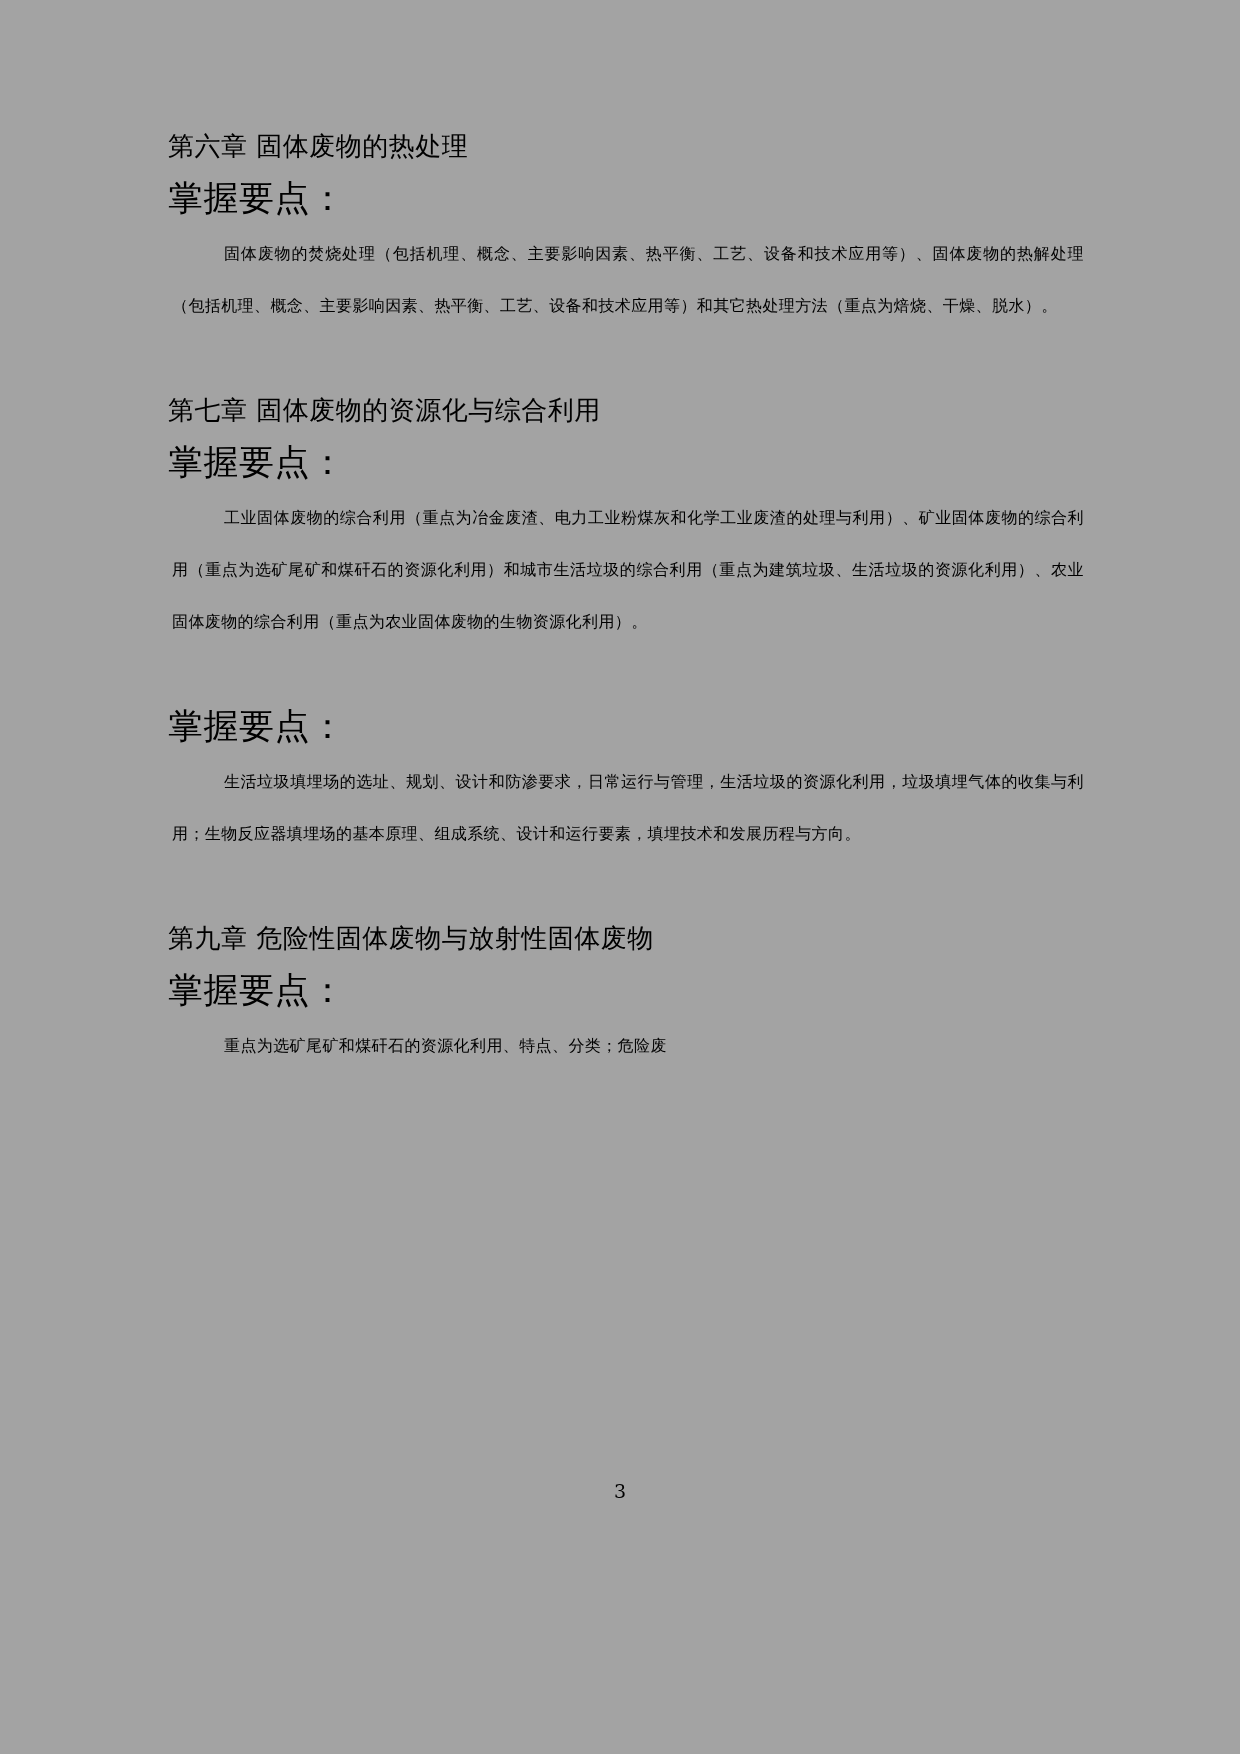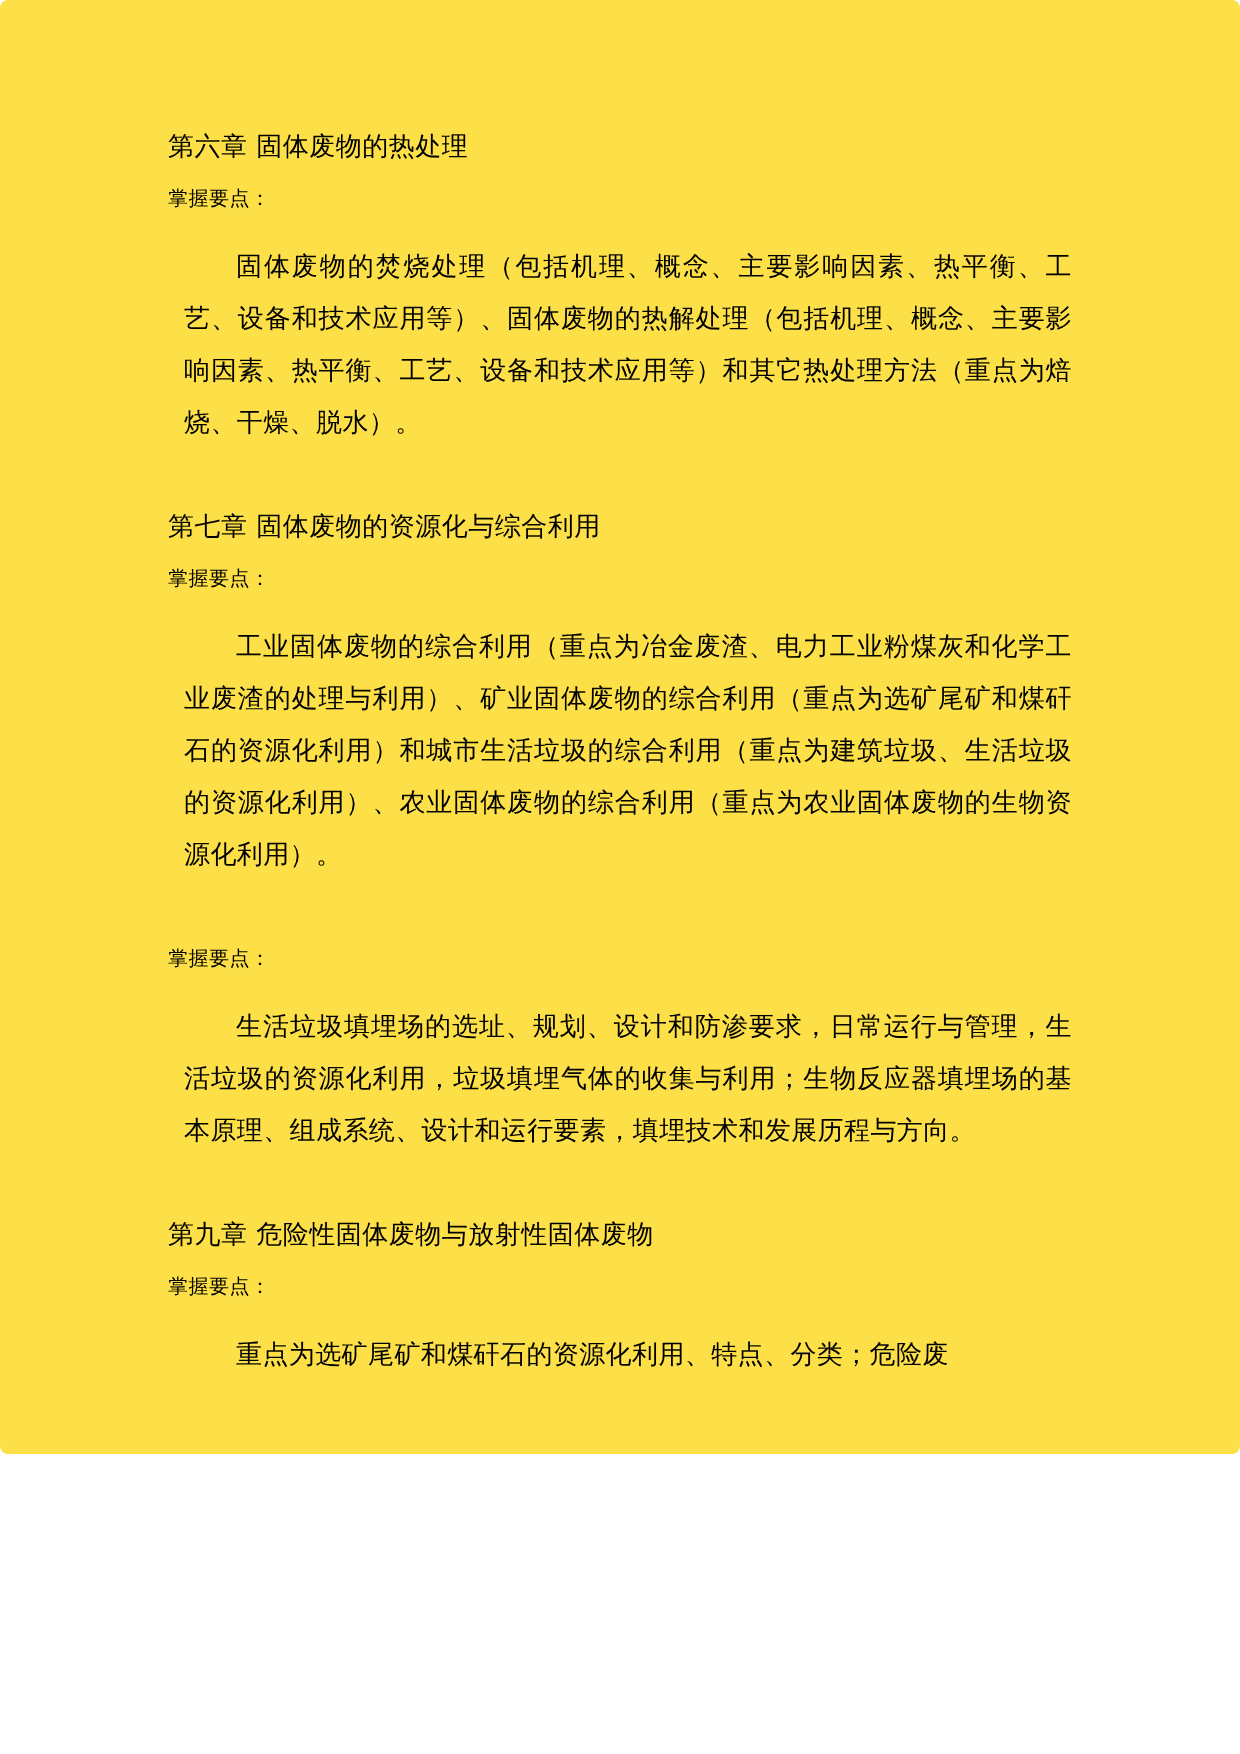--- a/index.html
+++ b/index.html
@@ -3,61 +3,60 @@
 <meta charset="utf-8">
 <style>
   html, body {
     margin: 0;
     padding: 0;
     background: #ffffff;
   }
   .page {
     position: relative;
     width: 1240px;
-    height: 1454px;
-    background: #fde047;
+    height: 1754px;
+    background: #a3a3a3;
     margin: 0 auto;
     box-sizing: border-box;
     font-family: "DejaVu Serif", serif;
     color: #000000;
     overflow: hidden;
-    border-radius: 8px;
   }
   .content {
     position: absolute;
     left: 168px;
     top: 120px;
     width: 920px;
   }
   .section {
     margin-bottom: 0;
   }
   .section + .section {
     margin-top: 52px;
   }
   .heading {
     font-size: 26px;
     line-height: 52px;
     letter-spacing: 0.5px;
     white-space: nowrap;
   }
   .subheading {
-    font-size: 20px;
+    font-size: 35px;
     line-height: 52px;
     letter-spacing: 0.5px;
     white-space: nowrap;
   }
   .para {
-    font-size: 26px;
+    font-size: 16px;
     line-height: 52px;
     letter-spacing: 0.4px;
     text-indent: 52px;
     text-align: justify;
     text-justify: inter-character;
-    margin: 16px;
+    margin: 4px;
   }
   .page-number {
     position: absolute;
     left: 0;
     right: 0;
     top: 1480px;
     text-align: center;
     font-size: 19px;
     font-family: "DejaVu Serif", serif;
   }

